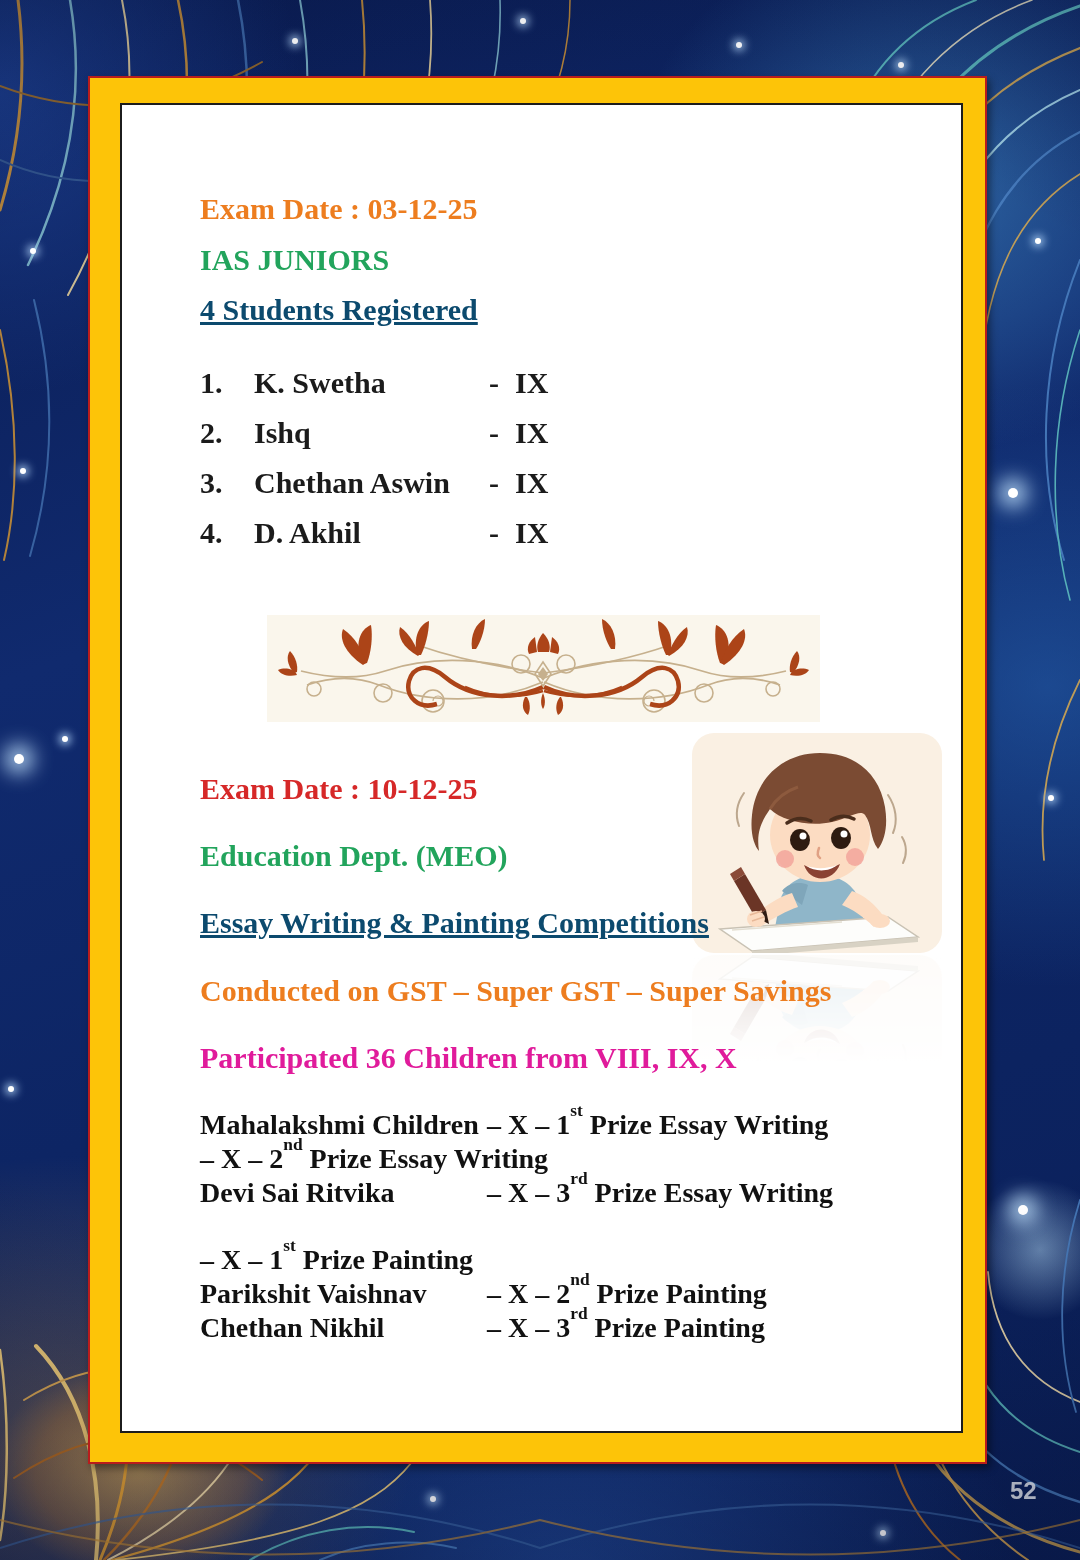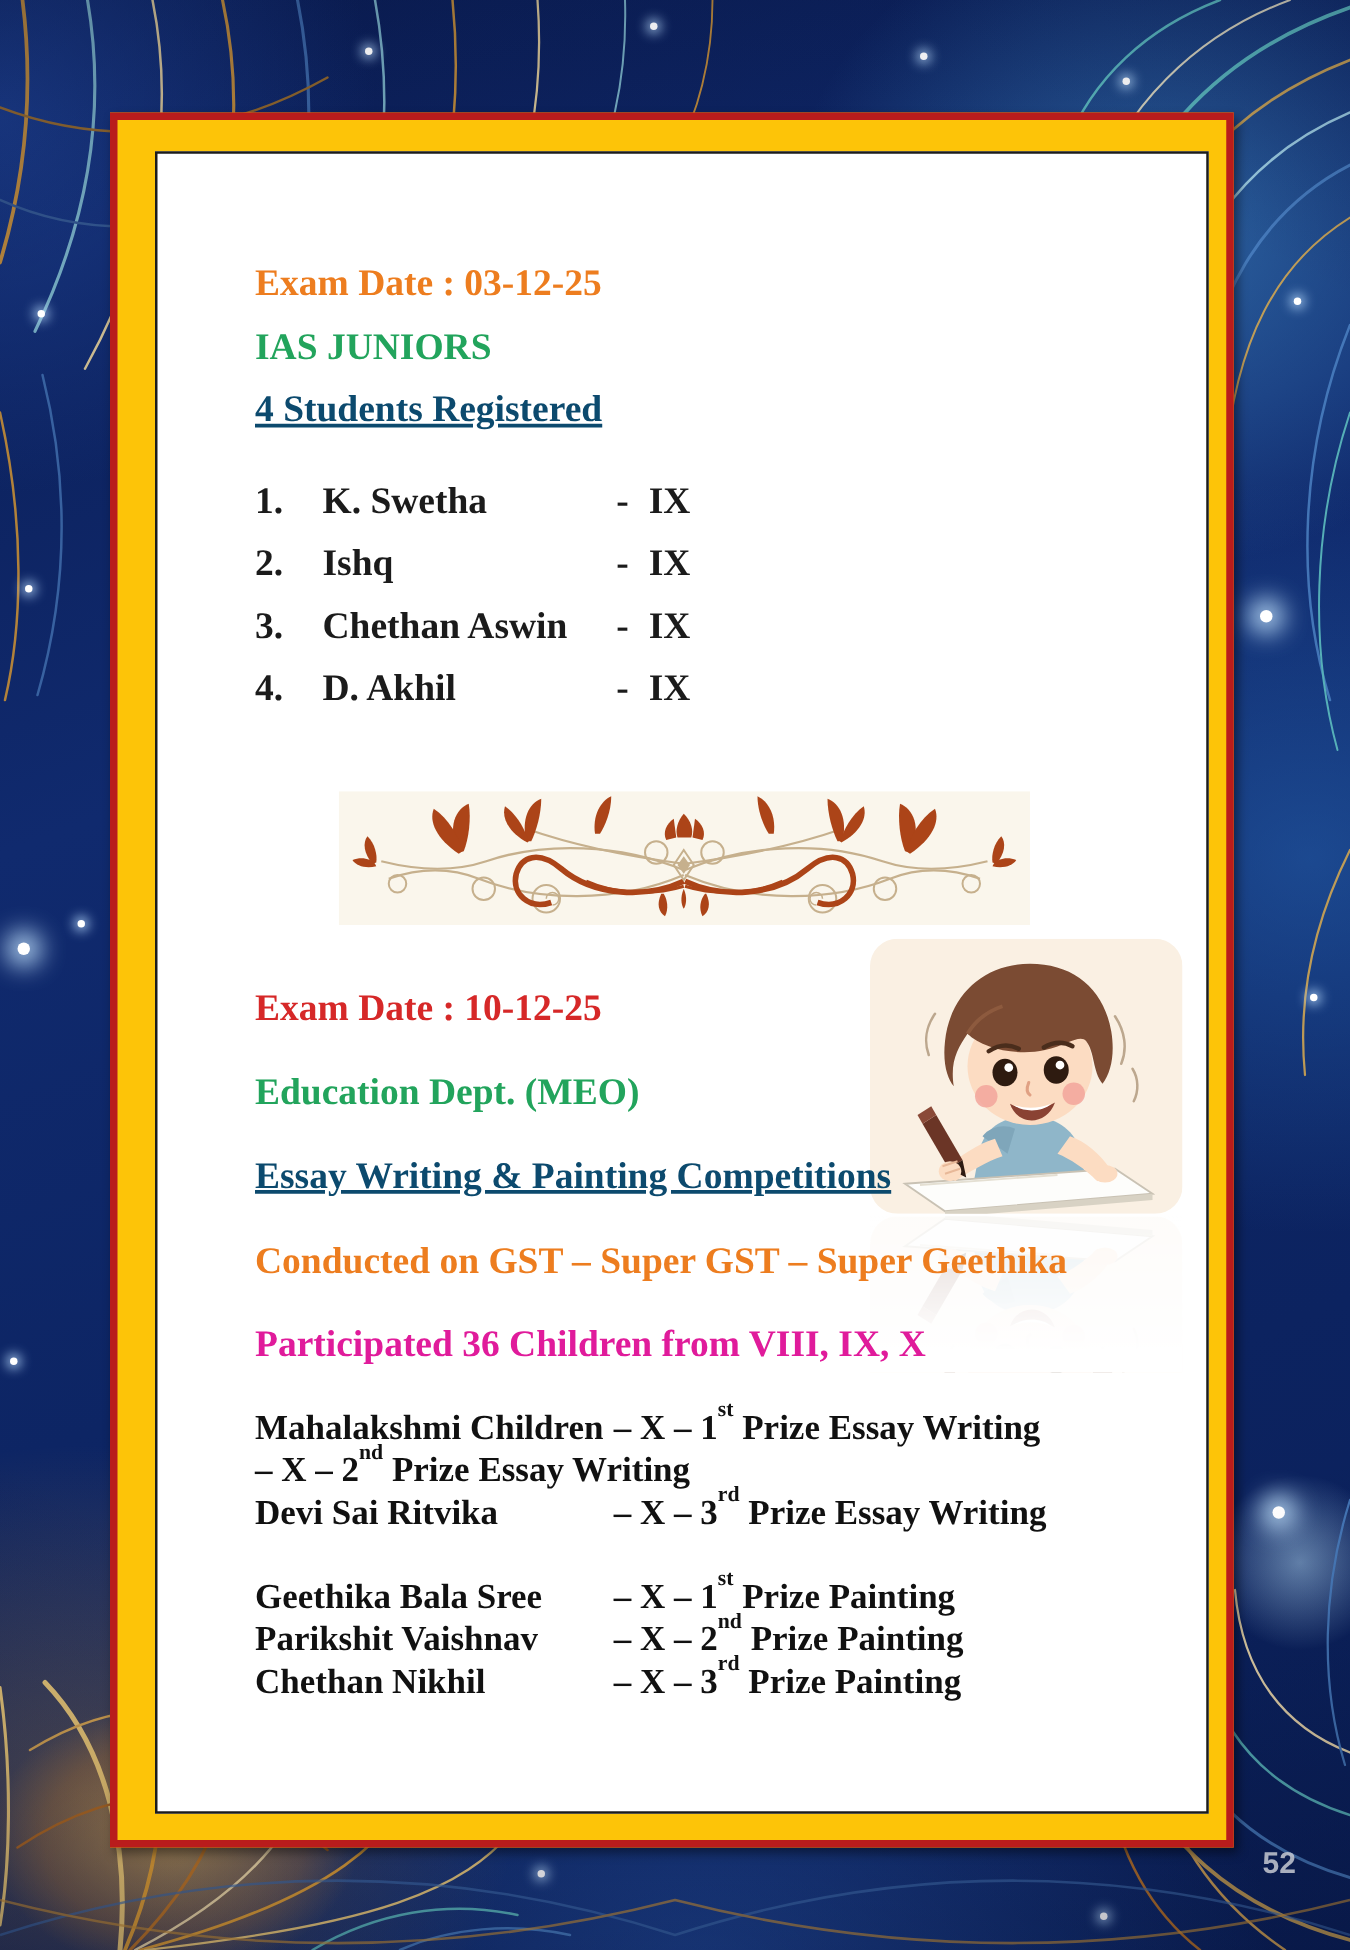--- a/index.html
+++ b/index.html
@@ -28,22 +28,22 @@
   .glow-warm { position:absolute; left:-50px; top:1330px; width:380px; height:280px;
     background:radial-gradient(closest-side, rgba(255,195,85,.55), rgba(255,160,40,.25) 55%, transparent 78%); }
   .glow-cool { position:absolute; left:940px; top:1150px; width:200px; height:200px;
     background:radial-gradient(closest-side, rgba(190,230,255,.5), transparent 70%); }
   .vignette { position:absolute; inset:0; pointer-events:none;
     background:radial-gradient(1400px 1000px at 50% 45%, transparent 60%, rgba(5,10,35,.35) 100%); }
   .sp { position:absolute; width:6px; height:6px; border-radius:50%; background:#fff;
     box-shadow:0 0 9px 3px rgba(185,220,255,.85); }
   .sp.big { width:10px; height:10px; box-shadow:0 0 20px 9px rgba(195,228,255,.9); }
   
-  .frame { position:absolute; left:88px; top:90px; width:899px; height:1388px;
-    background:#FDC408; border:6px solid #b91c1c; box-shadow:3px 4px 8px rgba(0,0,0,.45); }
+  .frame { position:absolute; left:88px; top:76px; width:899px; height:1388px;
+    background:#FDC408; border:2px solid #b91c1c; box-shadow:3px 4px 8px rgba(0,0,0,.45); }
   .content { position:absolute; left:30px; top:25px; width:843px; height:1330px;
     background:#ffffff; border:2px solid #1c1c1c; }
   
   .line { position:absolute; left:78px; font-weight:bold; font-size:30px; line-height:36px; white-space:nowrap; }
   .c-orange { color:#ED7D1F; }
   .c-green  { color:#22A45C; }
   .c-blue   { color:#0c4a6e;text-decoration:underline; }
   .c-red    { color:#D62828; }
   .c-magenta{ color:#E01B9B; }
   .slist { position:absolute; left:78px; top:260px; }
@@ -289,40 +289,39 @@
 
     <div class="boy">
       <svg width="250" height="220" viewBox="0 0 250 220">
           <use href="#boy-art"></use>
         </svg>
     </div>
 
     <div class="line c-red" style="top:666px">Exam Date : 10-12-25</div>
     <div class="line c-green" style="top:733px">Education Dept. (MEO)</div>
     <div class="line c-blue" style="top:800px">Essay Writing &amp; Painting Competitions</div>
-    <div class="line c-orange" style="top:868px">Conducted on GST – Super GST – Super Geethika</div>
+    <div class="line c-orange" style="top:868px">Conducted on GST – Super GST – Super Savings</div>
     <div class="line c-magenta" style="top:935px">Participated 36 Children from VIII, IX, X</div>
 
     <div class="wlist wl-essay">
       <div class="wrow">
         <span class="wname">Mahalakshmi Children</span>
         <span class="wres"><span>– X – 1</span><sup class="ord">st</sup><span> Prize Essay Writing</span></span>
       </div>
       <div class="wrow">
         <span class="wres"><span>– X – 2</span><sup class="ord">nd</sup><span> Prize Essay Writing</span></span>
       </div>
       <div class="wrow">
         <span class="wname">Devi Sai Ritvika</span>
         <span class="wres"><span>– X – 3</span><sup class="ord">rd</sup><span> Prize Essay Writing</span></span>
       </div>
     </div>
 
     <div class="wlist wl-painting">
       <div class="wrow">
-        <span class="wname">Geethika Bala Sree</span>
         <span class="wres"><span>– X – 1</span><sup class="ord">st</sup><span> Prize Painting</span></span>
       </div>
       <div class="wrow">
         <span class="wname">Parikshit Vaishnav</span>
         <span class="wres"><span>– X – 2</span><sup class="ord">nd</sup><span> Prize Painting</span></span>
       </div>
       <div class="wrow">
         <span class="wname">Chethan Nikhil</span>
         <span class="wres"><span>– X – 3</span><sup class="ord">rd</sup><span> Prize Painting</span></span>
       </div>

